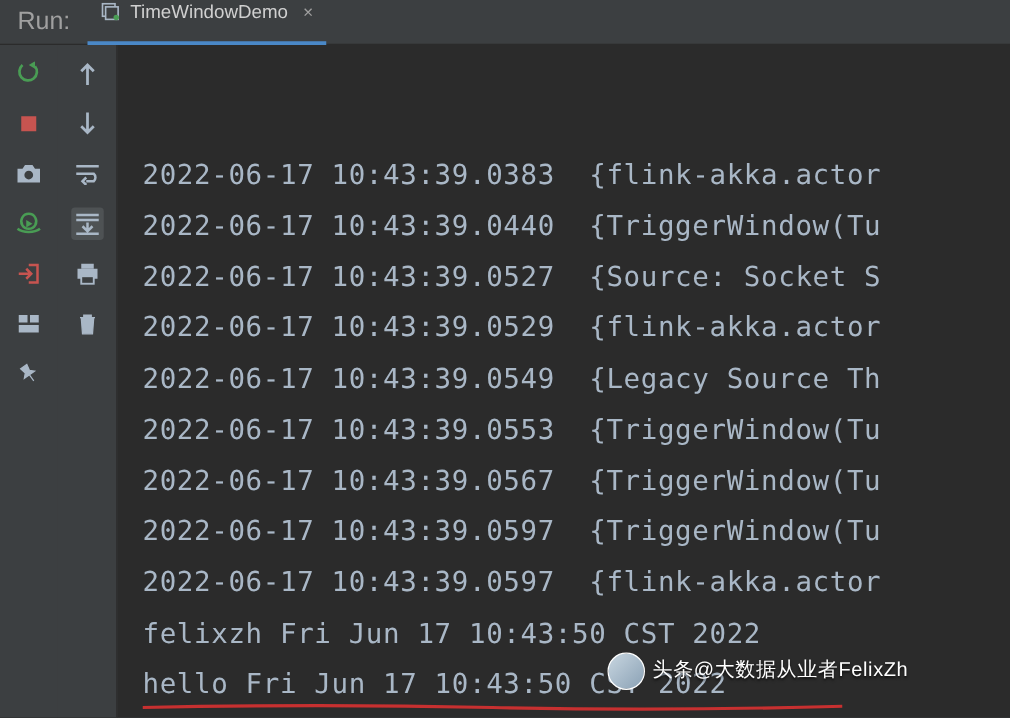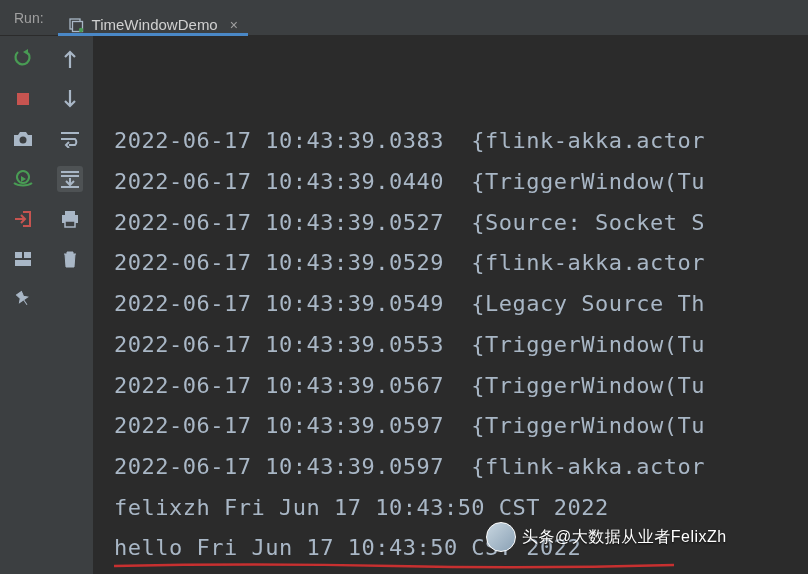--- a/index.html
+++ b/index.html
@@ -16,25 +16,25 @@
   }
   .tabbar {
     height: 36px;
     display: flex;
     align-items: center;
     border-bottom: 1px solid #2b2b2b;
   }
   .run-label {
     color: #a0a0a0;
     padding: 0 14px;
-    font-size: 14px;
+    font-size: 20px;
   }
   .tab {
     display: flex;
-    align-items: flex-end;
+    align-items: flex-start;
     gap: 8px;
     height: 100%;
     padding: 0 10px;
     border-bottom: 3px solid #4a88c7;
     margin-bottom: -1px;
   }
   .tab-icon {
     width: 16px;
     height: 16px;
   }

